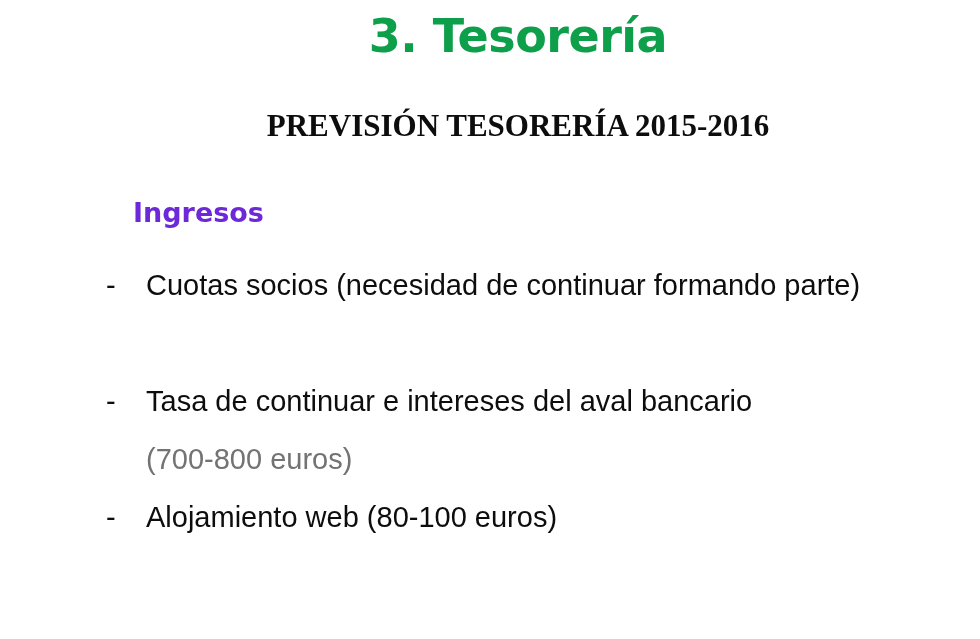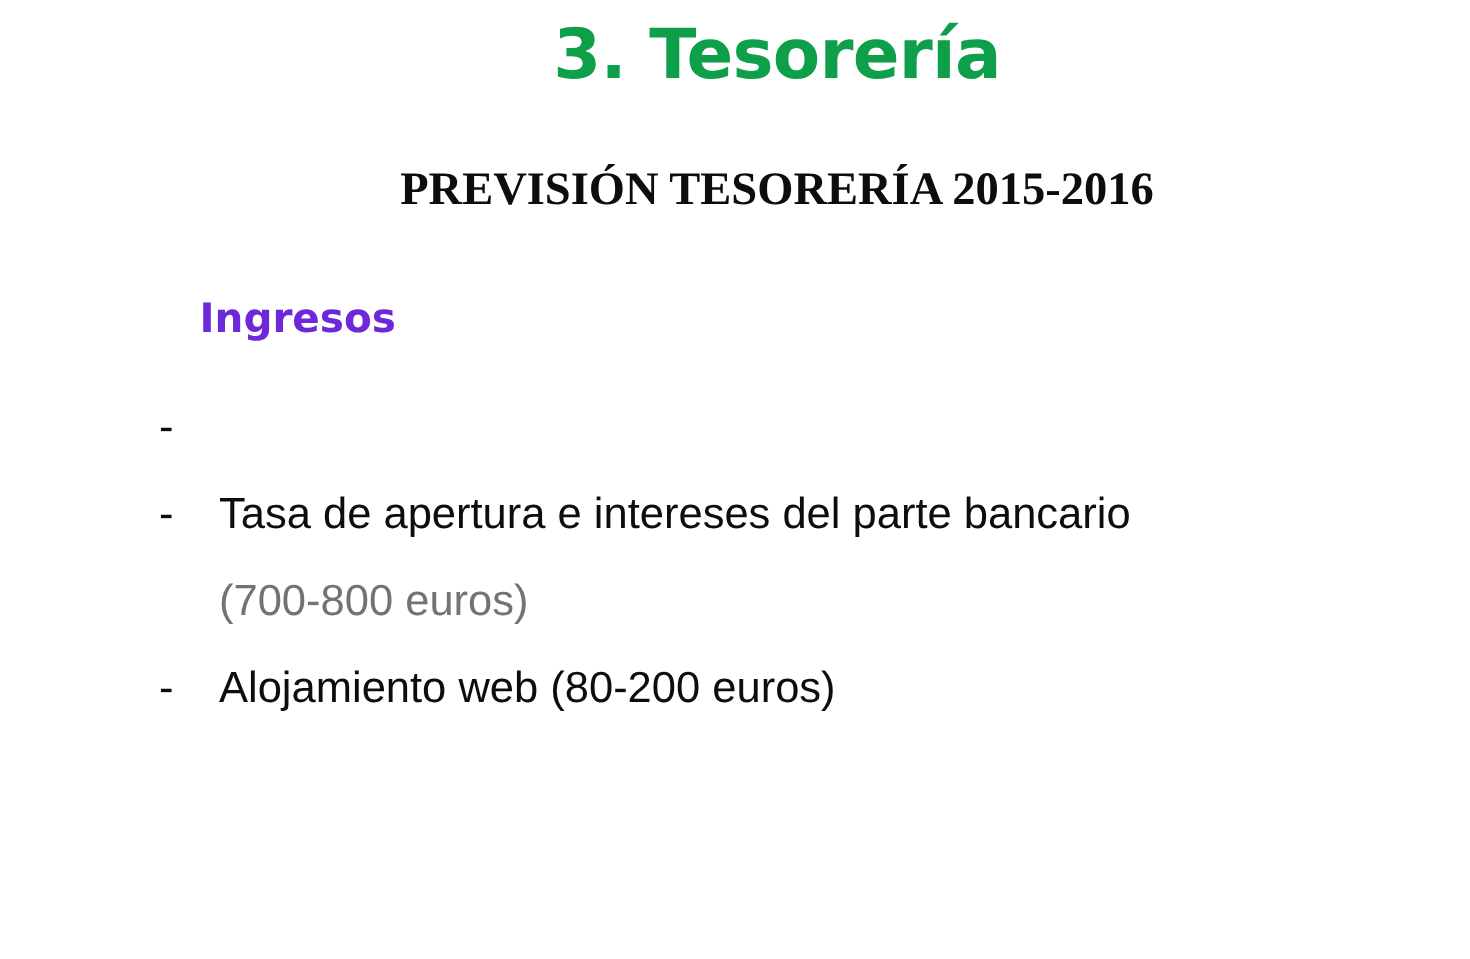--- a/index.html
+++ b/index.html
@@ -122,35 +122,36 @@
   <div class="slide-subtitle">PREVISIÓN TESORERÍA 2015-2016</div>
 
   <div class="body-area">
 
     <div class="section">
       <div class="section-heading">Ingresos</div>
       <div class="gap-ingresos"></div>
       <ul class="bullet-list">
         <li class="bullet-item">
           <span class="bullet-marker">-</span>
+          <span>Cuotas socios (necesidad de continuar formando parte)</span>
         </li>
       </ul>
     </div>
 
     <div class="spacer-between"></div>
 
     <div class="section">
       <div class="gap-gastos"></div>
       <ul class="bullet-list">
         <li class="bullet-item">
           <span class="bullet-marker">-</span>
-          <span>Tasa de apertura e intereses del parte bancario</span>
+          <span>Tasa de continuar e intereses del aval bancario</span>
         </li>
         <li class="bullet-cont">(700-800 euros)</li>
         <li class="bullet-item">
           <span class="bullet-marker">-</span>
-          <span>Alojamiento web (80-200 euros)</span>
+          <span>Alojamiento web (80-100 euros)</span>
         </li>
       </ul>
     </div>
 
   </div>
 </div>
 
 </body></html>

